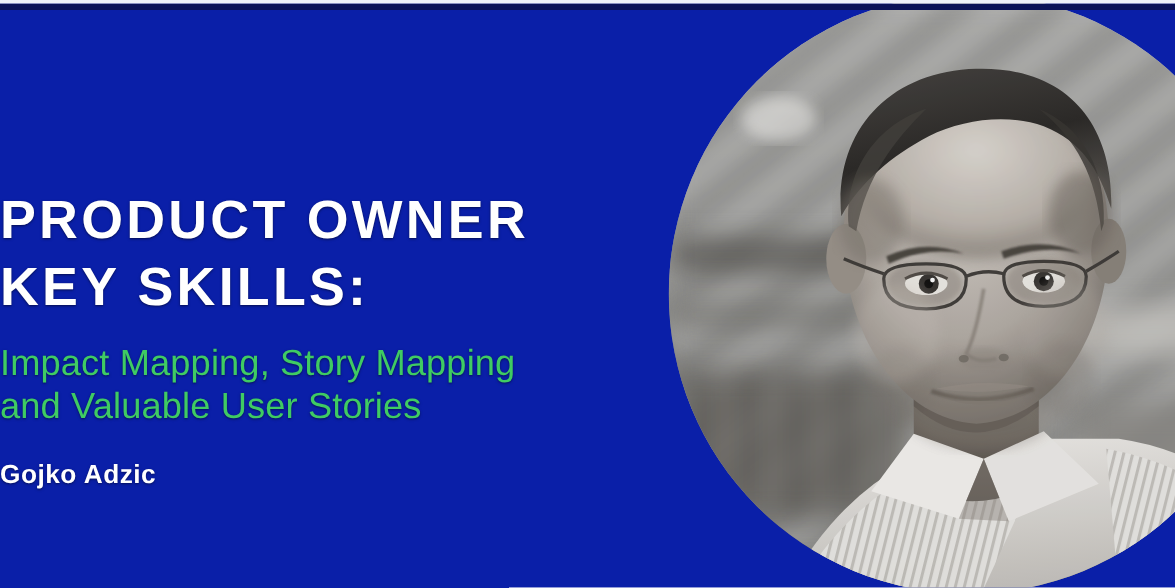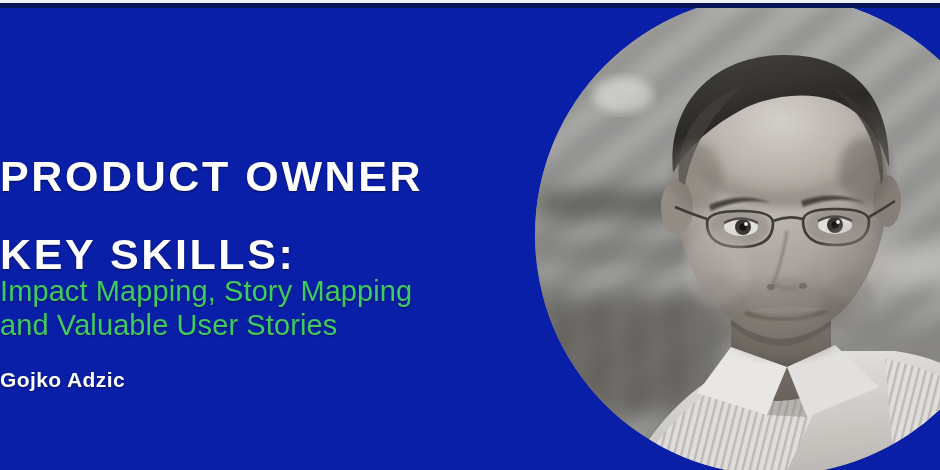--- a/index.html
+++ b/index.html
@@ -50,21 +50,21 @@
     width: 592px;
     color: #ffffff;
     font-weight: bold;
     font-size: 43px;
     letter-spacing: 2.6px;
     line-height: 1;
     text-shadow: 0 1px 2px rgba(0,0,10,0.55);
     white-space: nowrap;
   }
   .title-line1 { top: 155px; }
-  .title-line2 { top: 209px; margin-top: 24px; }
+  .title-line2 { top: 209px; }
 
   .subtitle {
     position: absolute;
     left: 0;
     width: 586px;
     color: #3fcb63;
     font-weight: normal;
     font-size: 29px;
     letter-spacing: 0.1px;
     line-height: 1;

